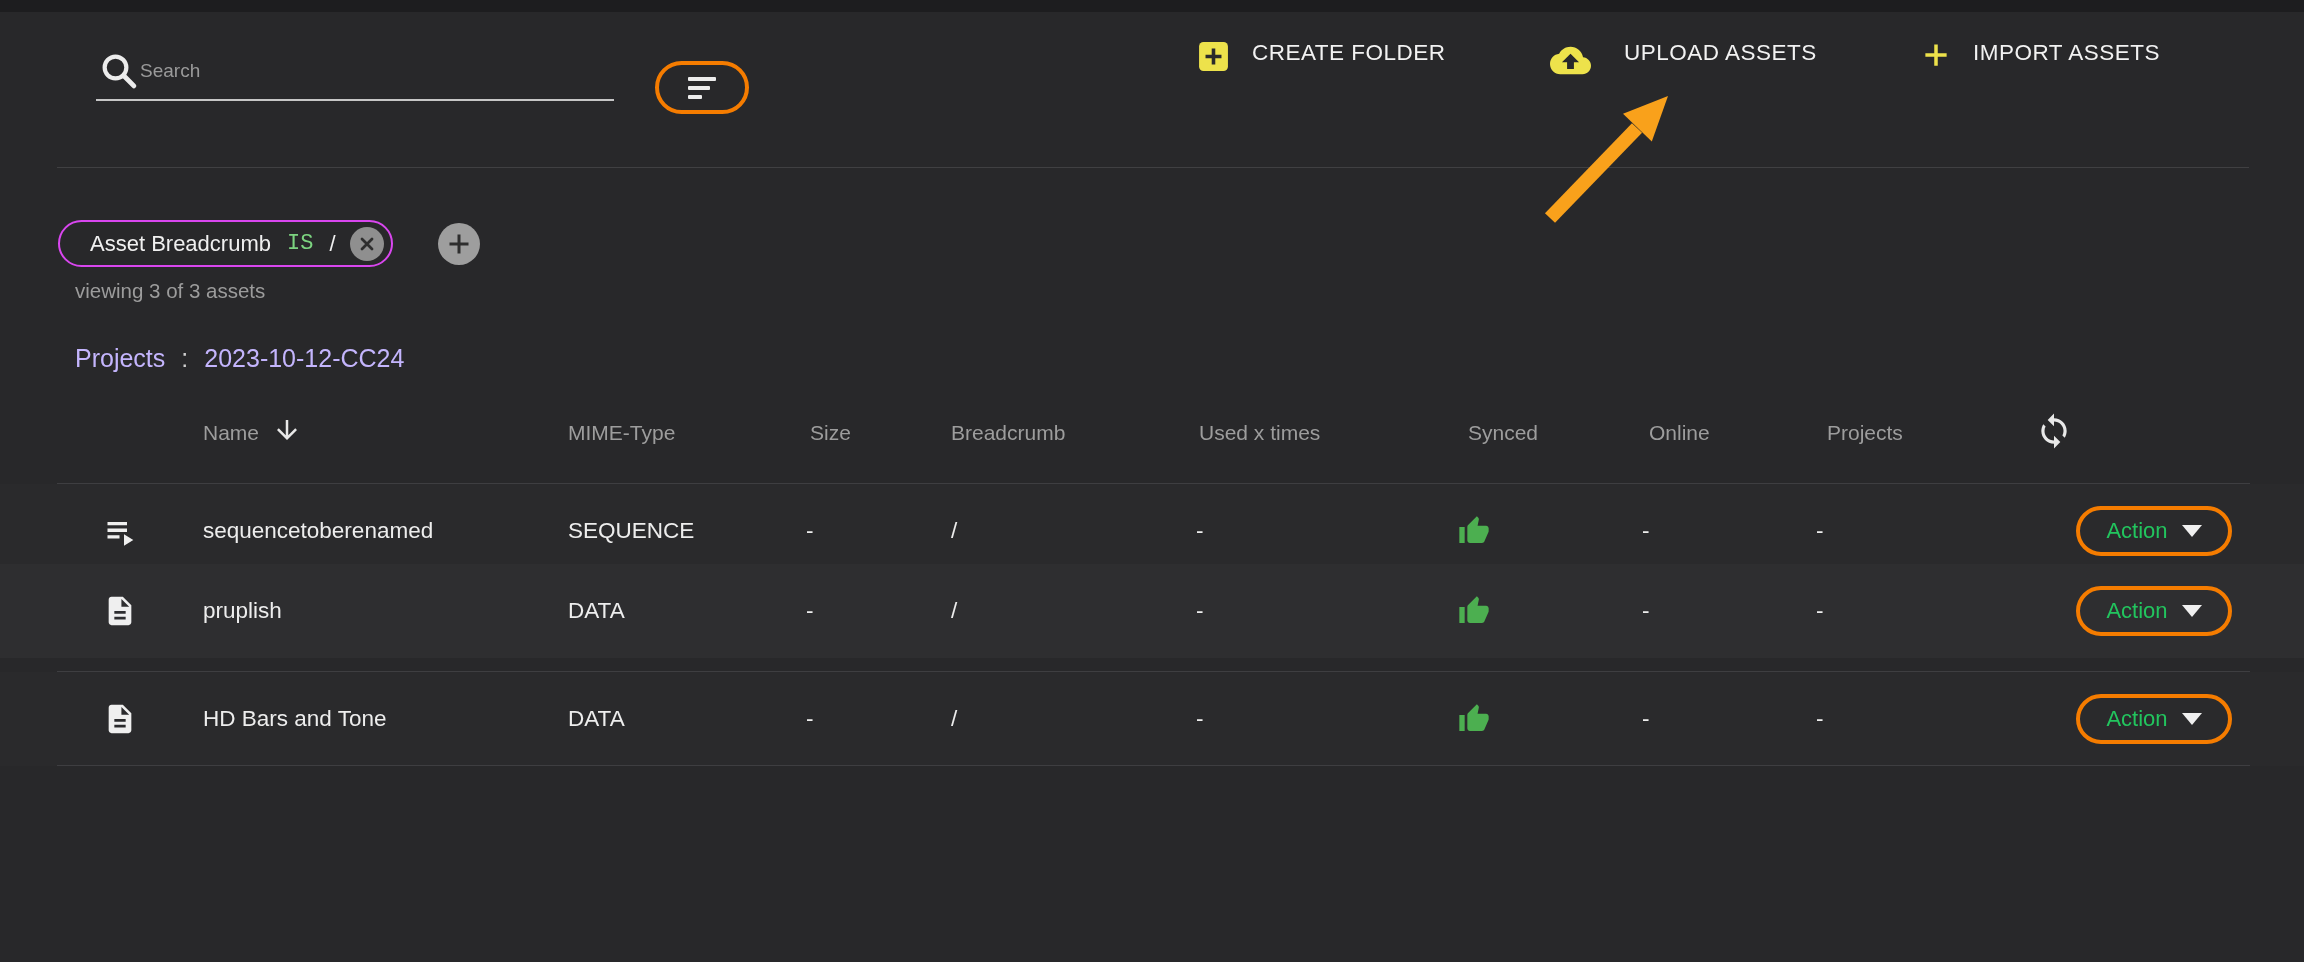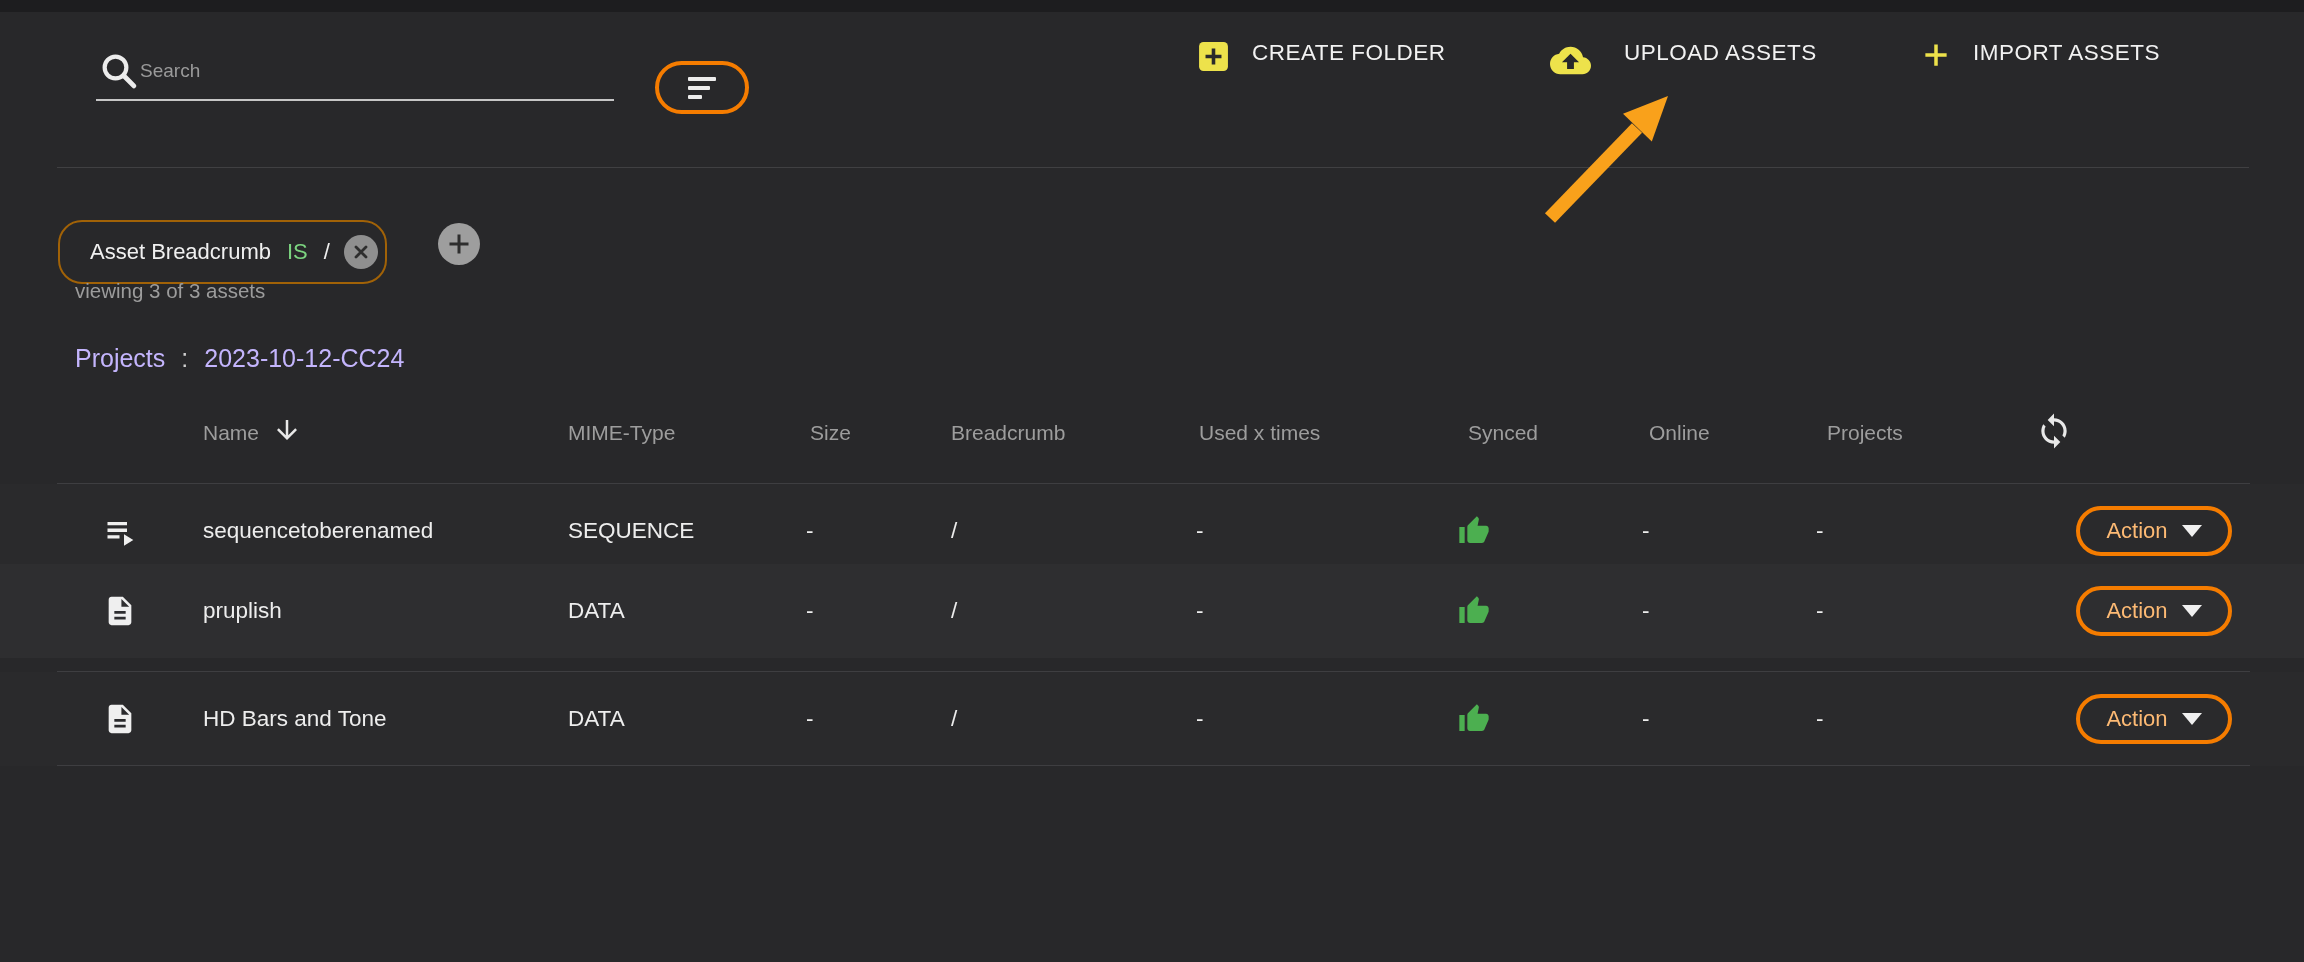--- a/index.html
+++ b/index.html
@@ -43,26 +43,26 @@
     color:#f2f2f2; font-size:22.5px; letter-spacing:0.5px; white-space:nowrap;
   }
   #btn-create-folder { left:1197px; } #btn-create-folder .lbl { margin-left:22px; }
   #btn-upload-assets { left:1550px; } #btn-upload-assets .lbl { margin-left:33px; }
   #btn-import-assets { left:1921px; } #btn-import-assets .lbl { margin-left:22px; }
 
   .divider-top { position:absolute; left:57px; right:55px; top:167px; height:1px; background:#404042; }
 
   
   .chip {
-    position:absolute; left:58px; top:220px; height:64px;
-    border:2px solid #a16207; border-radius:24px;
+    position:absolute; left:58px; top:220px; height:47px;
+    border:2px solid #d946ef; border-radius:24px;
     display:flex; align-items:center; padding:0 7px 0 30px; cursor:default;
   }
   .chip .field { font-size:22px; color:#f0f0f0; }
-  .chip .op { font-size:22px; color:#7cd480; margin-left:16px; }
+  .chip .op { font-size:22px; color:#7cd480; margin-left:16px;font-family:Liberation Mono, monospace; }
   .chip .val { font-size:22px; color:#f0f0f0; margin-left:16px; }
   .chip-close {
     width:34px; height:34px; border-radius:50%; background:#8f8f8f;
     display:flex; align-items:center; justify-content:center; margin-left:14px; cursor:pointer;
   }
   .add-filter {
     position:absolute; left:438px; top:223px; width:42px; height:42px; border-radius:50%;
     background:#9e9e9e; display:flex; align-items:center; justify-content:center; cursor:pointer;
   }
   .viewing { position:absolute; left:75px; top:279px; font-size:20.5px; color:#9c9c9c; }
@@ -90,21 +90,21 @@
   .c-sync  { left:1458px; }
   .c-online{ left:1642px; }
   .c-mod   { left:1816px; }
 
   .action-btn {
     position:absolute; left:2076px; top:50%; transform:translateY(-50%);
     width:156px; height:50px; border:4px solid #F57C00; border-radius:26px;
     background:transparent; display:flex; align-items:center; justify-content:center;
     gap:14px; cursor:pointer;
   }
-  .action-btn .lbl { font-family:"Liberation Sans",sans-serif; font-size:22px; color:#fdba74;text-align:center; }
+  .action-btn .lbl { font-family:"Liberation Sans",sans-serif; font-size:22px; color:#22c55e;text-align:center; }
   .caret { width:0; height:0; border-left:10px solid transparent; border-right:10px solid transparent; border-top:12px solid #f0f0f0; }
 
   
   .back-btn {
     position:absolute; left:1997px; top:858px; width:253px; height:54px;
     border:4px solid #F57C00; border-radius:28px; background:transparent;
     display:flex; align-items:center; justify-content:center; cursor:pointer;
   }
   .back-btn .lbl { font-family:"Liberation Sans",sans-serif; font-size:23px; color:#f2f2f2; }
 

